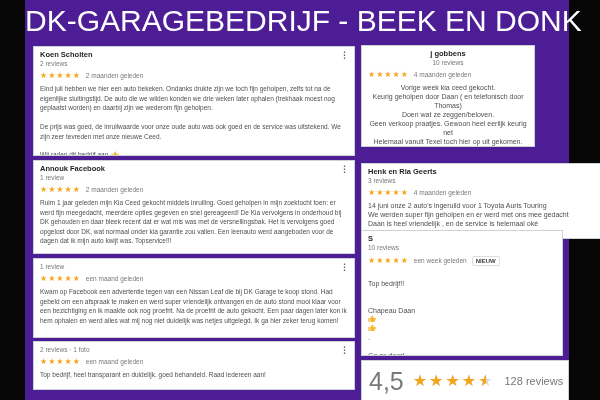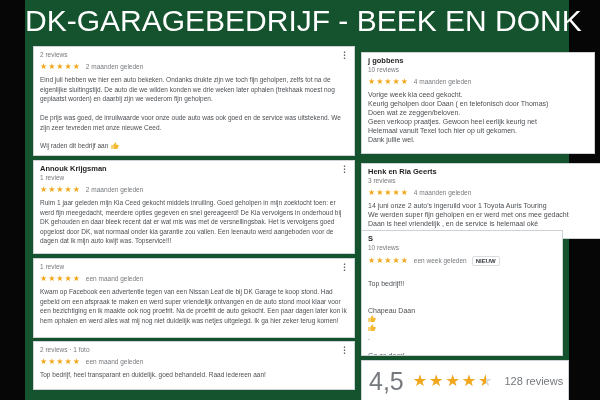--- a/index.html
+++ b/index.html
@@ -1,28 +1,28 @@
 <!DOCTYPE html>
 <html><head>
 <meta charset="utf-8">
 <style>
   html,body{margin:0;padding:0;background:#000;}
   .stage{position:relative;width:600px;height:400px;background:#060606;overflow:hidden;
          font-family:"Liberation Sans",sans-serif;}
-  .board{position:absolute;left:25px;top:0;width:544px;height:400px;background:#14532d;}
+  .board{position:absolute;left:25px;top:0;width:544px;height:400px;background:#4c1d95;}
   .title{position:absolute;top:4px;left:0;width:100%;text-align:center;color:#ffffff;
          font-size:30px;font-weight:500;letter-spacing:0px;white-space:nowrap;}
 
   .card{position:absolute;background:#ffffff;border:1px solid #ccd2d6;box-sizing:border-box;
         padding:3px 6px;overflow:hidden;}
   .c0{left:8px;top:46px;width:322px;height:110px;}
   .c1{left:8px;top:160px;width:322px;height:94px;}
   .c2{left:8px;top:258px;width:322px;height:80px;}
   .c3{left:8px;top:341px;width:322px;height:49px;}
-  .c4{left:336px;top:52px;width:234px;height:102px;}
+  .c4{left:336px;top:45px;width:174px;height:102px;text-align:center;}
   .c5{left:336px;top:163px;width:244px;height:76px;}
   .c6{left:336px;top:230px;width:202px;height:126px;}
 
   .rname{font-size:7.5px;font-weight:bold;color:#1f1f1f;line-height:9px;}
   .rmeta{font-size:6.5px;color:#75797d;line-height:8px;margin-top:1px;}
   .stars-row{margin-top:4px;display:flex;align-items:center;gap:5px;line-height:8px;}
   .stars{color:#f2a71b;font-size:8px;letter-spacing:1px;line-height:8px;}
   .rtime{font-size:6.5px;color:#75797d;}
   .badge{font-size:6px;font-weight:bold;color:#3c4043;border:1px solid #dadce0;
          border-radius:2px;padding:1px 3px;line-height:6px;background:#fff;}
@@ -47,39 +47,40 @@
 </head>
 <body>
 
 <div class="stage">
   <div class="board">
 
     <div class="title">DK-GARAGEBEDRIJF - BEEK EN DONK</div>
 
     <div class="card c0">
       <span class="more">⋮</span>
+      <div class="rname">Koen Scholten</div>
       <div class="rmeta">2 reviews</div>
       <div class="stars-row">
         <span class="stars">★★★★★</span>
         <span class="rtime">2 maanden geleden</span>
       </div>
       <div class="rbody">Eind juli hebben we hier een auto bekeken. Ondanks drukte zijn we toch fijn geholpen, zelfs tot na de eigenlijke sluitingstijd. De auto die we wilden konden we drie weken later ophalen (trekhaak moest nog geplaatst worden) en daarbij zijn we wederom fijn geholpen.
 
 De prijs was goed, de inruilwaarde voor onze oude auto was ook goed en de service was uitstekend. We zijn zeer tevreden met onze nieuwe Ceed.</div>
       <div class="rfooter">
         <span>Wij raden dit bedrijf aan</span>
         <svg class="thumb" viewBox="0 0 24 24">
             <path fill="#f5b82e" d="M1 21h4V9H1v12zm22-11c0-1.1-.9-2-2-2h-6.31l.95-4.57.03-.32c0-.41-.17-.79-.44-1.06L14.17 1 7.59 7.59C7.22 7.95 7 8.45 7 9v10c0 1.1.9 2 2 2h9c.83 0 1.54-.5 1.84-1.22l3.02-7.05c.09-.23.14-.47.14-.73v-2z"></path>
           </svg>
       </div>
     </div>
 
     <div class="card c1">
       <span class="more">⋮</span>
-      <div class="rname">Annouk Krijgsman</div>
+      <div class="rname">Annouk Facebook</div>
       <div class="rmeta">1 review</div>
       <div class="stars-row">
         <span class="stars">★★★★★</span>
         <span class="rtime">2 maanden geleden</span>
       </div>
       <div class="rbody">Ruim 1 jaar geleden mijn Kia Ceed gekocht middels inruiling. Goed geholpen in mijn zoektocht toen: er werd fijn meegedacht, meerdere opties gegeven en snel gereageerd! De Kia vervolgens in onderhoud bij DK gehouden en daar bleek recent dat er wat mis was met de versnellingsbak. Het is vervolgens goed opgelost door DK, wat normaal onder kia garantie zou vallen. Een leenauto werd aangeboden voor de dagen dat ik mijn auto kwijt was. Topservice!!!</div>
     </div>
 
     <div class="card c2">
       <span class="more">⋮</span>

